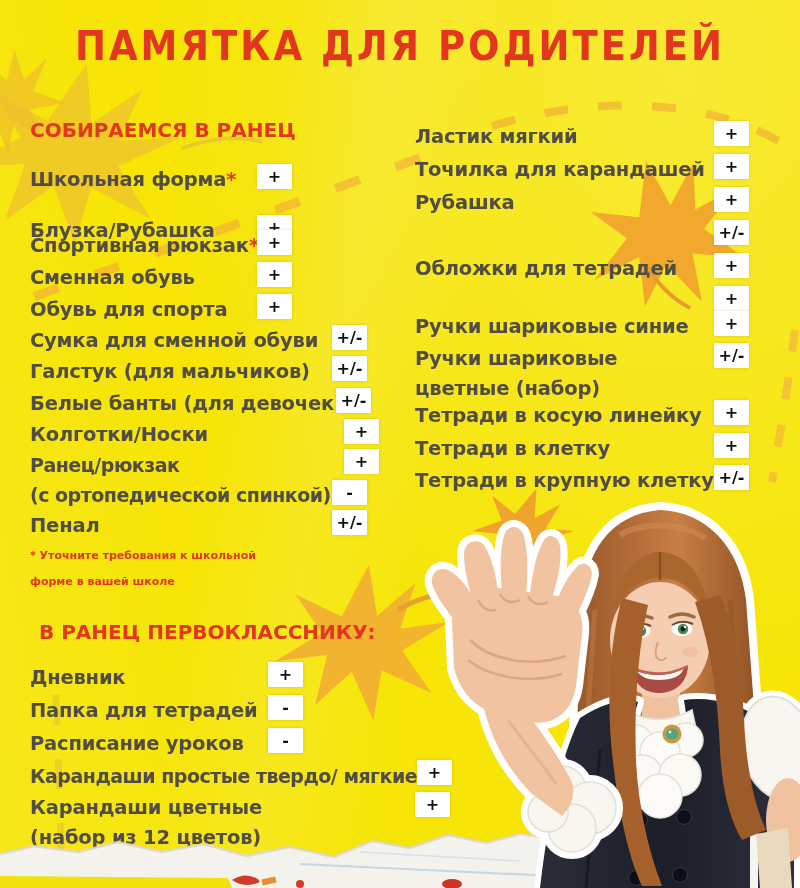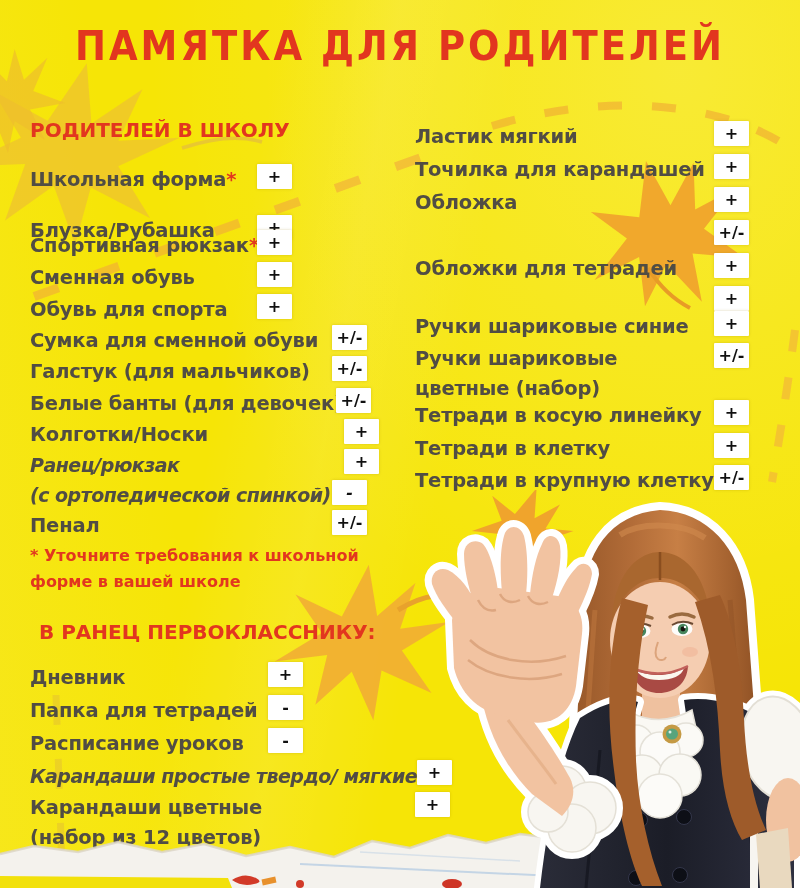--- a/index.html
+++ b/index.html
@@ -18,30 +18,30 @@
   .girl{left:390px;top:490px;z-index:4;}
   .title{
     position:absolute;top:22px;left:0;width:100%;text-align:center;
     color:#E2361F;font-size:37px;font-weight:bold;letter-spacing:3px;
     transform:scaleY(1.12);transform-origin:top;z-index:2;white-space:nowrap;
   }
   .sec-h{position:absolute;color:#E2361F;font-size:20px;font-weight:bold;z-index:2;white-space:nowrap;}
   .row{position:absolute;height:30px;line-height:30px;color:#514D44;font-weight:bold;
        font-size:19.5px;letter-spacing:-0.2px;white-space:nowrap;z-index:2;width:380px;}
   .row .l2{display:block;line-height:30px;}
-  .row.tight{font-size:19px;letter-spacing:-0.5px;font-style:italic;}
+  .row.tight{font-size:19px;letter-spacing:-0.5px;}
   .star{color:#E2361F;}
   .mark{
     position:absolute;top:-1px;width:35px;height:25px;background:#FFFFFF;
     display:flex;align-items:center;justify-content:center;
     font-size:16px;font-weight:bold;color:#101010;border-radius:1px;
     box-shadow:0 0 3px rgba(150,120,0,.30);letter-spacing:0;line-height:25px;
   }
   .mark2{top:30px;}
-  .note{position:absolute;left:30px;top:543px;color:#E2361F;font-size:16px;
+  .note{position:absolute;left:30px;top:543px;color:#E2361F;font-size:11px;
         font-weight:bold;line-height:26px;z-index:2;white-space:nowrap;}
 </style>
 </head>
 <body>
 
 <div class="page">
 
   <svg class="decor" width="800" height="888" viewBox="0 0 800 888">
     <defs>
       <path id="leafstar" d="M0,-42 L7,-14 L26,-34 L20,-8 L46,-14 L22,4 L40,26 L12,16 L10,44 L-4,18 L-22,38 L-18,10 L-46,16 L-22,-2 L-38,-22 L-12,-12 Z"></path>
@@ -54,21 +54,21 @@
     <use href="#leafstar" transform="translate(362,640) scale(1.85,1.8) rotate(5)" fill="#F1AF33" opacity="0.92"></use>
     <path d="M398,610 Q418,598 434,596" stroke="#E8A22C" stroke-width="5" fill="none"></path>
     <line x1="420" y1="158" x2="8" y2="306" stroke="#F2A93C" stroke-width="9" stroke-dasharray="26 38" opacity="0.6"></line>
     <path d="M492,126 Q600,94 698,112 Q758,124 795,152" stroke="#F0AC34" stroke-width="8" fill="none" stroke-dasharray="24 30" opacity="0.65"></path>
     <path d="M795,330 Q786,400 772,482" stroke="#F2B23C" stroke-width="8" fill="none" stroke-dasharray="22 26" opacity="0.65"></path>
     <line x1="56" y1="695" x2="62" y2="868" stroke="#E7C52F" stroke-width="7" stroke-dasharray="30 34" opacity="0.6"></line>
   </svg>
 
   <div class="title">ПАМЯТКА ДЛЯ РОДИТЕЛЕЙ</div>
 
-  <div class="sec-h" style="left:30px;top:118px">РОДИТЕЛЕЙ В ШКОЛУ</div>
+  <div class="sec-h" style="left:30px;top:118px">СОБИРАЕМСЯ В РАНЕЦ</div>
 
   <div class="row" style="left:30px;top:165px"><span class="lbl">Школьная форма</span><span class="star">*</span><span class="mark" style="left:227px">+</span></div>
   <div class="row" style="left:30px;top:216px"><span class="lbl">Блузка/Рубашка</span><span class="mark" style="left:227px">+</span></div>
   <div class="row" style="left:30px;top:231px"><span class="lbl">Спортивная рюкзак</span><span class="star">*</span><span class="mark" style="left:227px">+</span></div>
   <div class="row" style="left:30px;top:263px"><span class="lbl">Сменная обувь</span><span class="mark" style="left:227px">+</span></div>
   <div class="row" style="left:30px;top:295px"><span class="lbl">Обувь для спорта</span><span class="mark" style="left:227px">+</span></div>
   <div class="row" style="left:30px;top:326px"><span class="lbl">Сумка для сменной обуви</span><span class="mark" style="left:302px">+/-</span></div>
   <div class="row" style="left:30px;top:357px"><span class="lbl">Галстук (для мальчиков)</span><span class="mark" style="left:302px">+/-</span></div>
   <div class="row" style="left:30px;top:389px"><span class="lbl">Белые банты (для девочек)</span><span class="mark" style="left:306px">+/-</span></div>
   <div class="row" style="left:30px;top:420px"><span class="lbl">Колготки/Носки</span><span class="mark" style="left:314px">+</span></div>
@@ -83,21 +83,21 @@
   <div class="sec-h" style="left:39px;top:620px">В РАНЕЦ ПЕРВОКЛАССНИКУ:</div>
 
   <div class="row" style="left:30px;top:663px"><span class="lbl">Дневник</span><span class="mark" style="left:238px">+</span></div>
   <div class="row" style="left:30px;top:696px"><span class="lbl">Папка для тетрадей</span><span class="mark" style="left:238px">-</span></div>
   <div class="row" style="left:30px;top:729px"><span class="lbl">Расписание уроков</span><span class="mark" style="left:238px">-</span></div>
   <div class="row tight" style="left:30px;top:761px;width:420px"><span class="lbl">Карандаши простые твердо/ мягкие</span><span class="mark" style="left:387px">+</span></div>
   <div class="row" style="left:30px;top:793px;height:62px;width:420px"><span class="lbl">Карандаши цветные</span><span class="l2">(набор из 12 цветов)</span><span class="mark" style="left:385px">+</span></div>
 
   <div class="row" style="left:415px;top:122px"><span class="lbl">Ластик мягкий</span><span class="mark" style="left:299px">+</span></div>
   <div class="row" style="left:415px;top:155px"><span class="lbl">Точилка для карандашей</span><span class="mark" style="left:299px">+</span></div>
-  <div class="row" style="left:415px;top:188px"><span class="lbl">Обложка</span><span class="mark" style="left:299px">+</span></div>
+  <div class="row" style="left:415px;top:188px"><span class="lbl">Рубашка</span><span class="mark" style="left:299px">+</span></div>
   <div class="row" style="left:415px;top:221px"><span class="mark" style="left:299px">+/-</span></div>
   <div class="row" style="left:415px;top:254px"><span class="lbl">Обложки для тетрадей</span><span class="mark" style="left:299px">+</span></div>
   <div class="row" style="left:415px;top:287px"><span class="mark" style="left:299px">+</span></div>
   <div class="row" style="left:415px;top:312px"><span class="lbl">Ручки шариковые синие</span><span class="mark" style="left:299px">+</span></div>
   <div class="row" style="left:415px;top:344px;height:62px"><span class="lbl">Ручки шариковые</span><span class="l2">цветные (набор)</span><span class="mark" style="left:299px">+/-</span></div>
   <div class="row" style="left:415px;top:401px"><span class="lbl">Тетради в косую линейку</span><span class="mark" style="left:299px">+</span></div>
   <div class="row" style="left:415px;top:434px"><span class="lbl">Тетради в клетку</span><span class="mark" style="left:299px">+</span></div>
   <div class="row" style="left:415px;top:466px"><span class="lbl">Тетради в крупную клетку</span><span class="mark" style="left:299px">+/-</span></div>
 
   <svg class="torn" width="800" height="60" viewBox="0 0 800 60">

